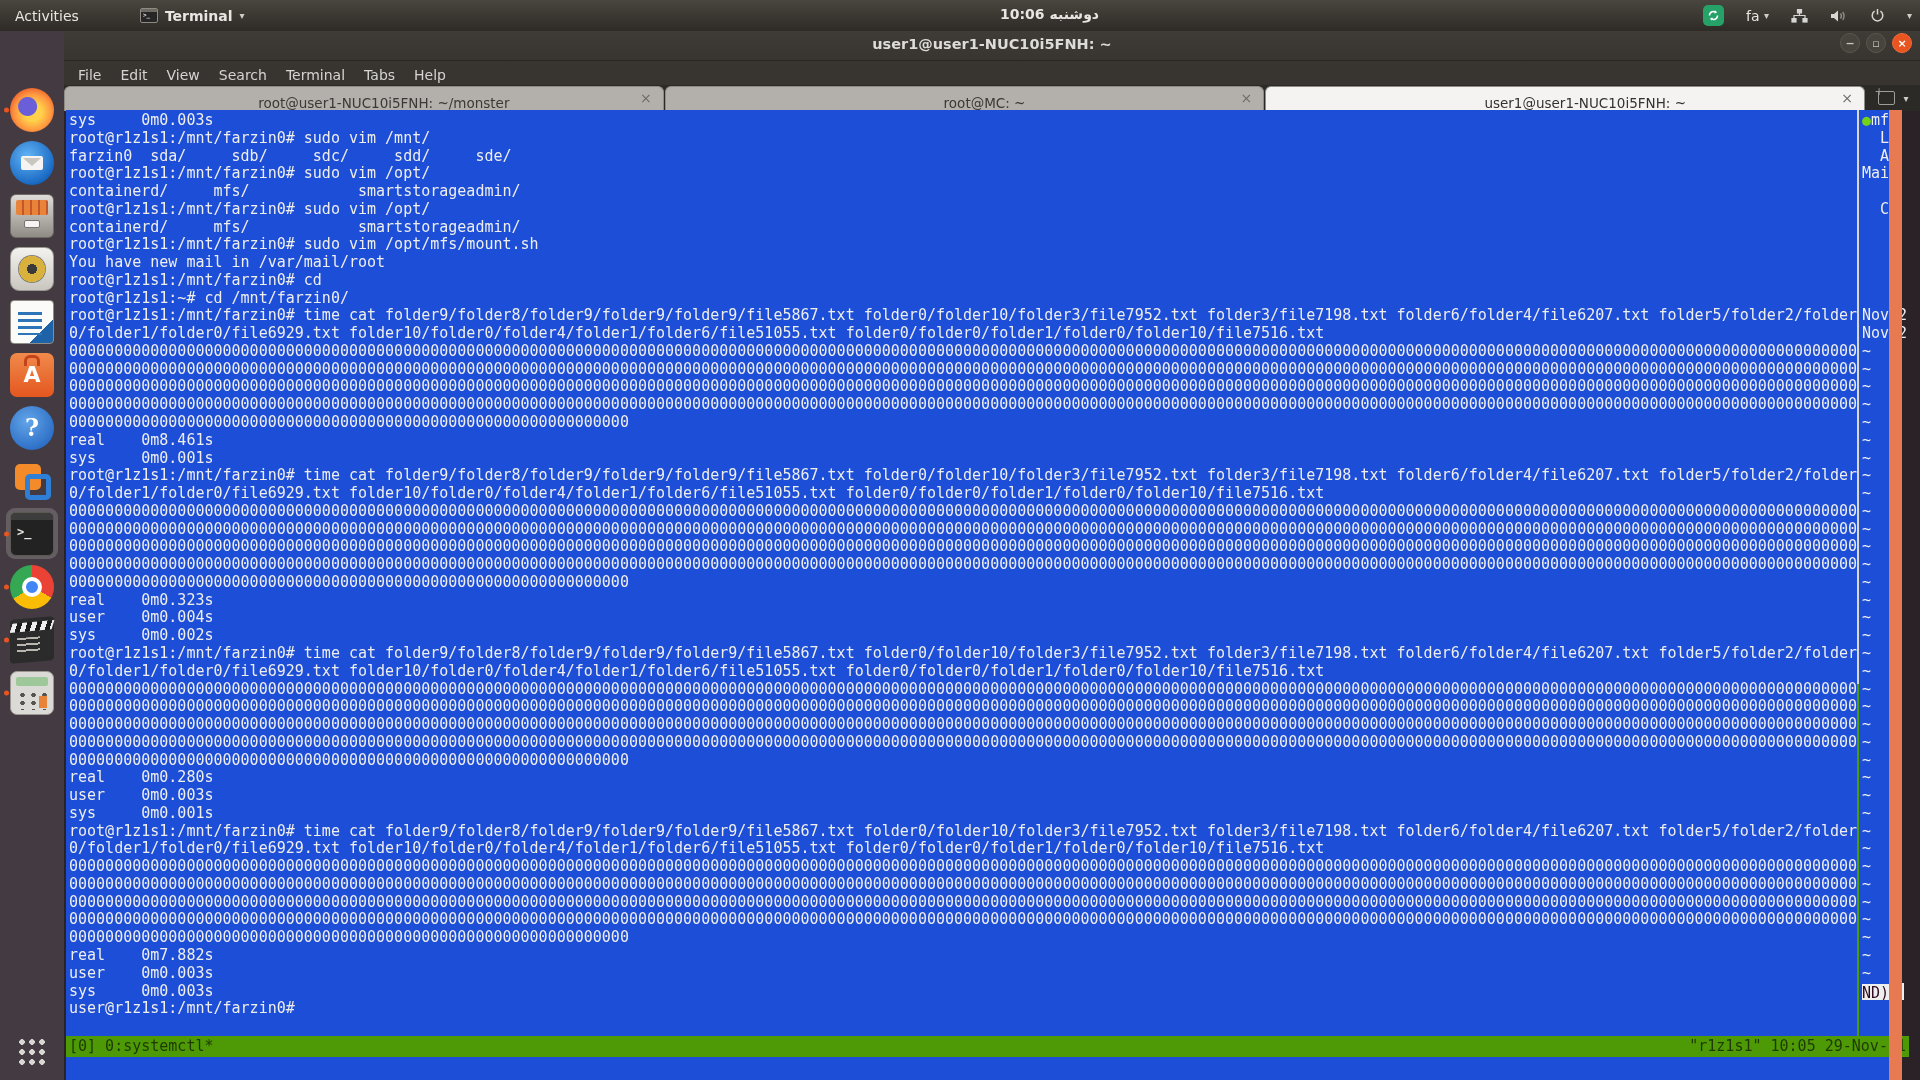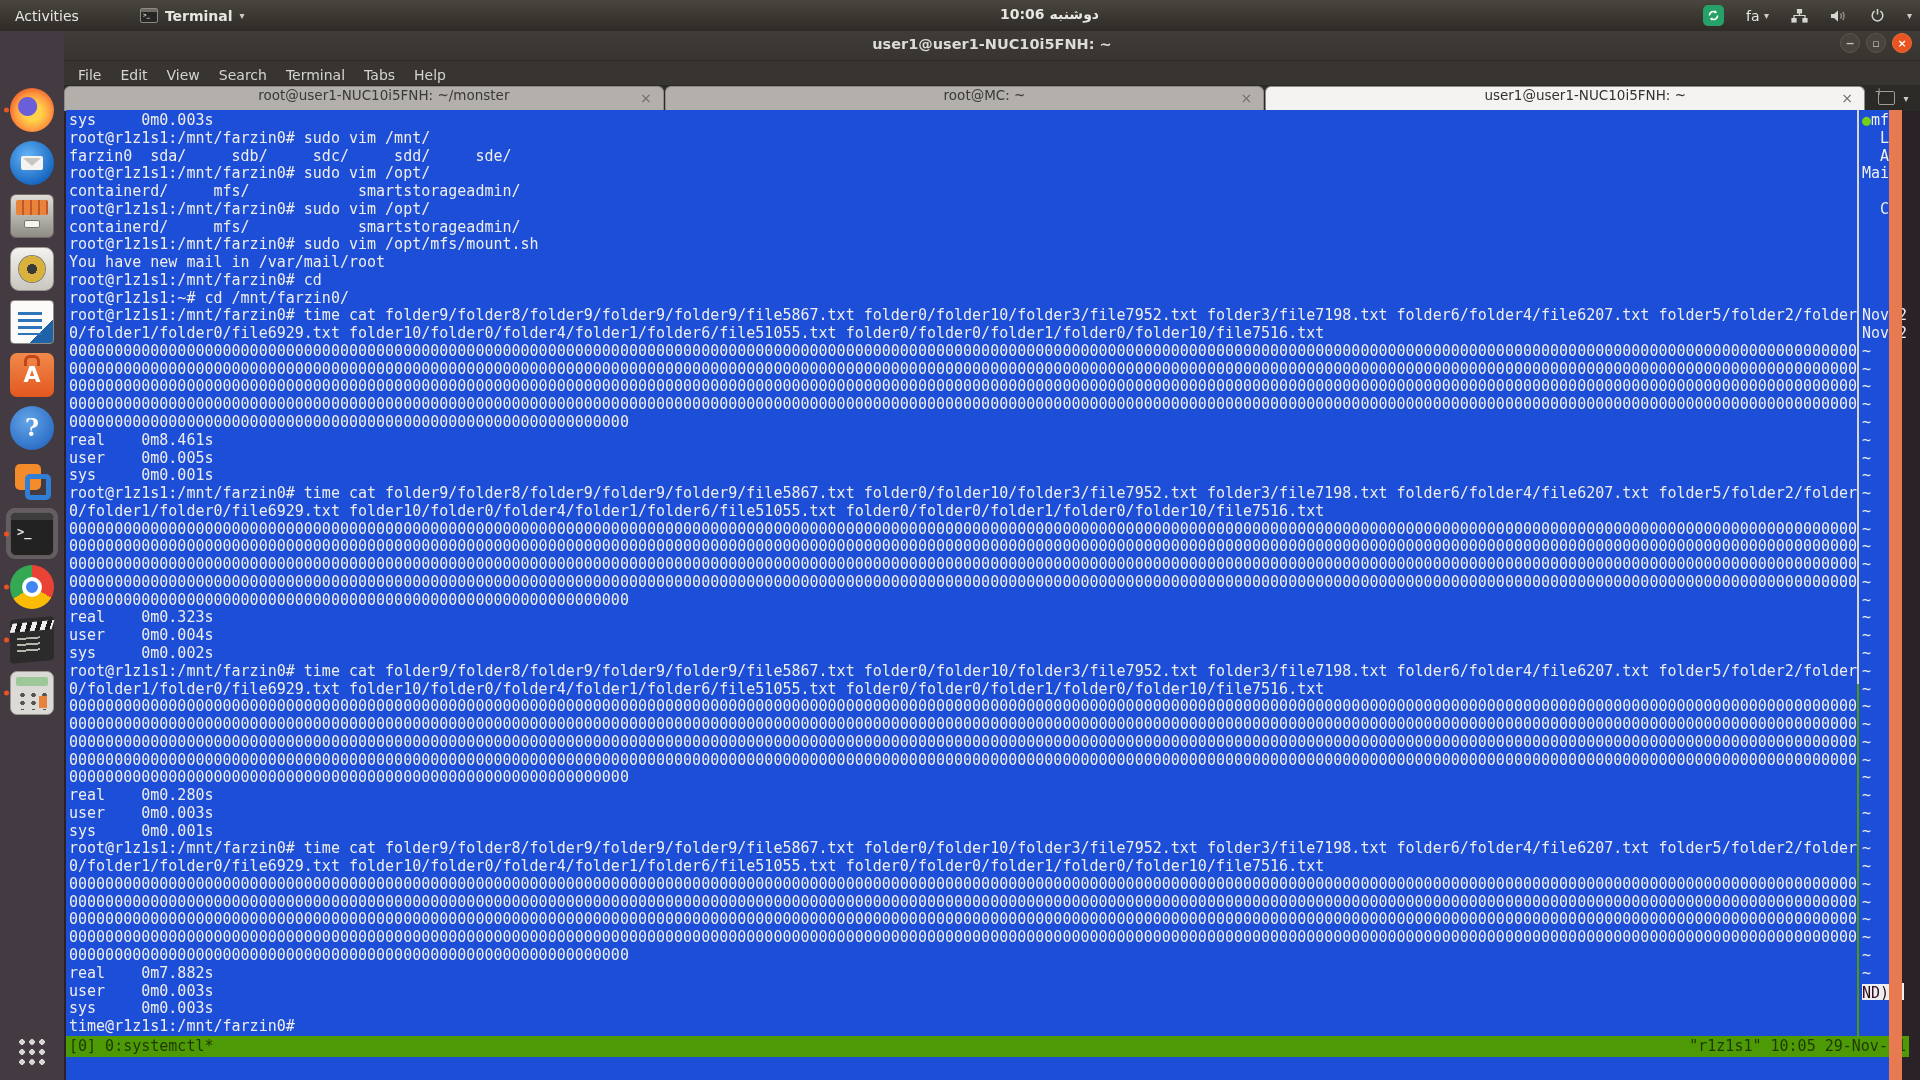--- a/index.html
+++ b/index.html
@@ -85,21 +85,21 @@
             color:#dedcd8;font-weight:bold;font-size:14.5px;}
   #winbtns{position:absolute;right:8px;top:6px;display:flex;gap:6px;}
   .wbtn{width:20px;height:20px;border-radius:50%;background:#47443e;border:1px solid #5a574f;
         color:#c8c5bf;display:flex;align-items:center;justify-content:center;font-size:11px;box-sizing:border-box;}
   .wbtn.close{background:#e95420;border-color:#ef6c3c;color:#fff;}
   #menubar{height:24px;background:#383531;display:flex;align-items:flex-end;gap:1px;
            color:#d6d4d0;font-size:14px;padding-left:5px;}
   .menu-item{padding:2px 9px;}
   #tabbar{height:26px;background:#2c2a27;display:flex;align-items:flex-end;}
   .tab{flex:1 1 0;height:25px;margin-right:1px;background:#b3b0ab;border:1px solid #8f8c86;border-bottom:none;
-       border-radius:6px 6px 0 0;display:flex;align-items:flex-start;color:#3b3935;font-size:13.5px;
+       border-radius:6px 6px 0 0;display:flex;align-items:flex-end;color:#3b3935;font-size:13.5px;
        position:relative;box-sizing:border-box;padding-left:40px;}
   .tab .tab-title{flex:1;text-align:center;white-space:nowrap;overflow:hidden;}
   .tab .tab-close{position:absolute;right:11px;top:3px;color:#6e6b66;font-size:14px;}
   .tab.active{background:#f4f3f1;color:#35322e;}
   #tab-controls{width:54px;height:100%;display:flex;align-items:center;justify-content:center;gap:9px;color:#a09d97;}
   .newtab-glyph{width:15px;height:12px;border:1px solid #a09d97;border-radius:2px;position:relative;}
   .newtab-glyph::after{content:"+";position:absolute;left:-4px;top:-7px;font-size:11px;color:#a09d97;}
 
   
   #term{position:absolute;left:2px;top:83px;width:1836px;height:970px;background:#1d4ed8;
@@ -260,21 +260,20 @@
         <div class="tline">root@r1z1s1:/mnt/farzin0# cd</div>
         <div class="tline">root@r1z1s1:~# cd /mnt/farzin0/</div>
         <div class="tline">root@r1z1s1:/mnt/farzin0# time cat folder9/folder8/folder9/folder9/folder9/file5867.txt folder0/folder10/folder3/file7952.txt folder3/file7198.txt folder6/folder4/file6207.txt folder5/folder2/folder</div>
         <div class="tline">0/folder1/folder0/file6929.txt folder10/folder0/folder4/folder1/folder6/file51055.txt folder0/folder0/folder1/folder0/folder10/file7516.txt</div>
         <div class="tline">000000000000000000000000000000000000000000000000000000000000000000000000000000000000000000000000000000000000000000000000000000000000000000000000000000000000000000000000000000000000000000000000000000</div>
         <div class="tline">000000000000000000000000000000000000000000000000000000000000000000000000000000000000000000000000000000000000000000000000000000000000000000000000000000000000000000000000000000000000000000000000000000</div>
         <div class="tline">000000000000000000000000000000000000000000000000000000000000000000000000000000000000000000000000000000000000000000000000000000000000000000000000000000000000000000000000000000000000000000000000000000</div>
         <div class="tline">000000000000000000000000000000000000000000000000000000000000000000000000000000000000000000000000000000000000000000000000000000000000000000000000000000000000000000000000000000000000000000000000000000</div>
         <div class="tline">00000000000000000000000000000000000000000000000000000000000000</div>
         <div class="tline">real    0m8.461s</div>
-        <div class="tline">user    0m0.005s</div>
         <div class="tline">sys     0m0.001s</div>
         <div class="tline">root@r1z1s1:/mnt/farzin0# time cat folder9/folder8/folder9/folder9/folder9/file5867.txt folder0/folder10/folder3/file7952.txt folder3/file7198.txt folder6/folder4/file6207.txt folder5/folder2/folder</div>
         <div class="tline">0/folder1/folder0/file6929.txt folder10/folder0/folder4/folder1/folder6/file51055.txt folder0/folder0/folder1/folder0/folder10/file7516.txt</div>
         <div class="tline">000000000000000000000000000000000000000000000000000000000000000000000000000000000000000000000000000000000000000000000000000000000000000000000000000000000000000000000000000000000000000000000000000000</div>
         <div class="tline">000000000000000000000000000000000000000000000000000000000000000000000000000000000000000000000000000000000000000000000000000000000000000000000000000000000000000000000000000000000000000000000000000000</div>
         <div class="tline">000000000000000000000000000000000000000000000000000000000000000000000000000000000000000000000000000000000000000000000000000000000000000000000000000000000000000000000000000000000000000000000000000000</div>
         <div class="tline">000000000000000000000000000000000000000000000000000000000000000000000000000000000000000000000000000000000000000000000000000000000000000000000000000000000000000000000000000000000000000000000000000000</div>
         <div class="tline">00000000000000000000000000000000000000000000000000000000000000</div>
         <div class="tline">real    0m0.323s</div>
         <div class="tline">user    0m0.004s</div>
@@ -292,21 +291,21 @@
         <div class="tline">root@r1z1s1:/mnt/farzin0# time cat folder9/folder8/folder9/folder9/folder9/file5867.txt folder0/folder10/folder3/file7952.txt folder3/file7198.txt folder6/folder4/file6207.txt folder5/folder2/folder</div>
         <div class="tline">0/folder1/folder0/file6929.txt folder10/folder0/folder4/folder1/folder6/file51055.txt folder0/folder0/folder1/folder0/folder10/file7516.txt</div>
         <div class="tline">000000000000000000000000000000000000000000000000000000000000000000000000000000000000000000000000000000000000000000000000000000000000000000000000000000000000000000000000000000000000000000000000000000</div>
         <div class="tline">000000000000000000000000000000000000000000000000000000000000000000000000000000000000000000000000000000000000000000000000000000000000000000000000000000000000000000000000000000000000000000000000000000</div>
         <div class="tline">000000000000000000000000000000000000000000000000000000000000000000000000000000000000000000000000000000000000000000000000000000000000000000000000000000000000000000000000000000000000000000000000000000</div>
         <div class="tline">000000000000000000000000000000000000000000000000000000000000000000000000000000000000000000000000000000000000000000000000000000000000000000000000000000000000000000000000000000000000000000000000000000</div>
         <div class="tline">00000000000000000000000000000000000000000000000000000000000000</div>
         <div class="tline">real    0m7.882s</div>
         <div class="tline">user    0m0.003s</div>
         <div class="tline">sys     0m0.003s</div>
-        <div class="tline">time@r1z1s1:/mnt/farzin0# </div>
+        <div class="tline">user@r1z1s1:/mnt/farzin0# </div>
       </div>
     <div id="sep"></div>
     <div id="rpane">
         <div class="tline"><span class="gdot">●</span><span>mfs</span></div>
         <div class="tline">  Lo</div>
         <div class="tline">  Ac</div>
         <div class="tline">Main</div>
         <div class="tline">   T</div>
         <div class="tline">  CG</div>
         <div class="tline">&nbsp;</div>

